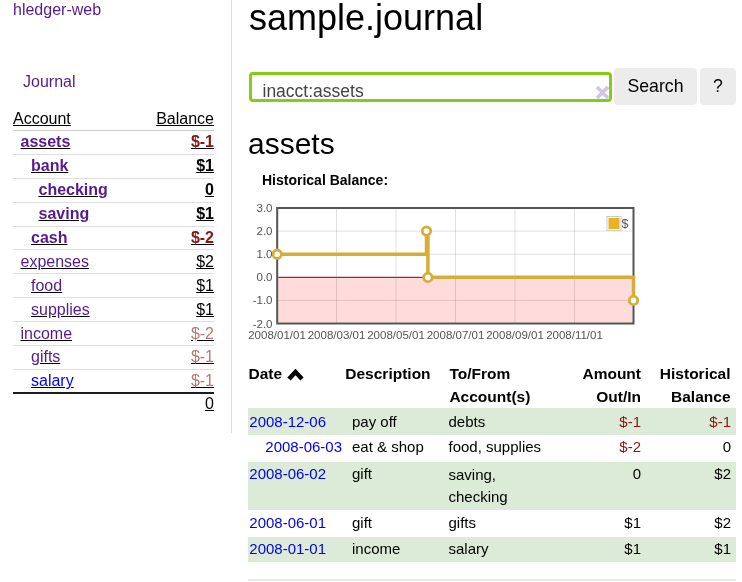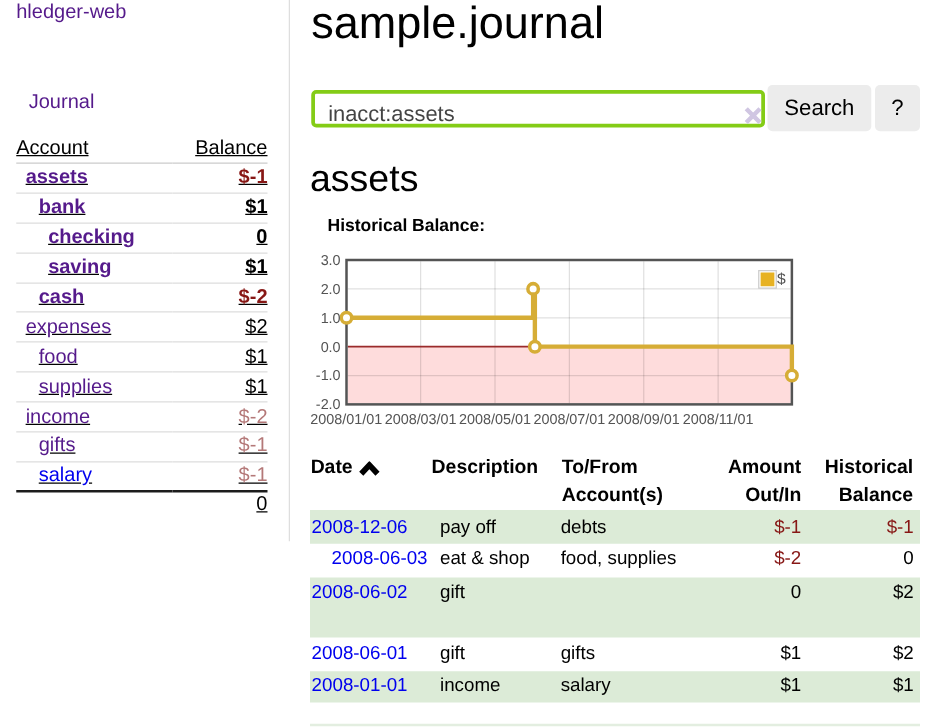--- a/index.html
+++ b/index.html
@@ -192,20 +192,21 @@
 <div class="txrow" style="top:434.5px; height:27.2px;">
   <div class="cd blue" style="top:3.5px;margin-left:16px;">2008-06-03</div>
   <div class="cdesc" style="top:3.5px;">eat &amp; shop</div>
   <div class="cacct" style="top:3.5px;">food, supplies</div>
   <div class="camt negb" style="top:3.5px;">$-2</div>
   <div class="chist" style="top:3.5px;">0</div>
 </div>
 <div class="txrow green" style="top:461.7px; height:48px;">
   <div class="cd blue" style="top:3.7px;">2008-06-02</div>
   <div class="cdesc" style="top:3.7px;">gift</div>
+  <div class="cacct two">saving,<br>checking</div>
   <div class="camt" style="top:3.7px;">0</div>
   <div class="chist" style="top:3.7px;">$2</div>
 </div>
 <div class="txrow" style="top:509.7px; height:27.2px;">
   <div class="cd blue" style="top:4px;">2008-06-01</div>
   <div class="cdesc" style="top:4px;">gift</div>
   <div class="cacct" style="top:4px;">gifts</div>
   <div class="camt" style="top:4px;">$1</div>
   <div class="chist" style="top:4px;">$2</div>
 </div>

